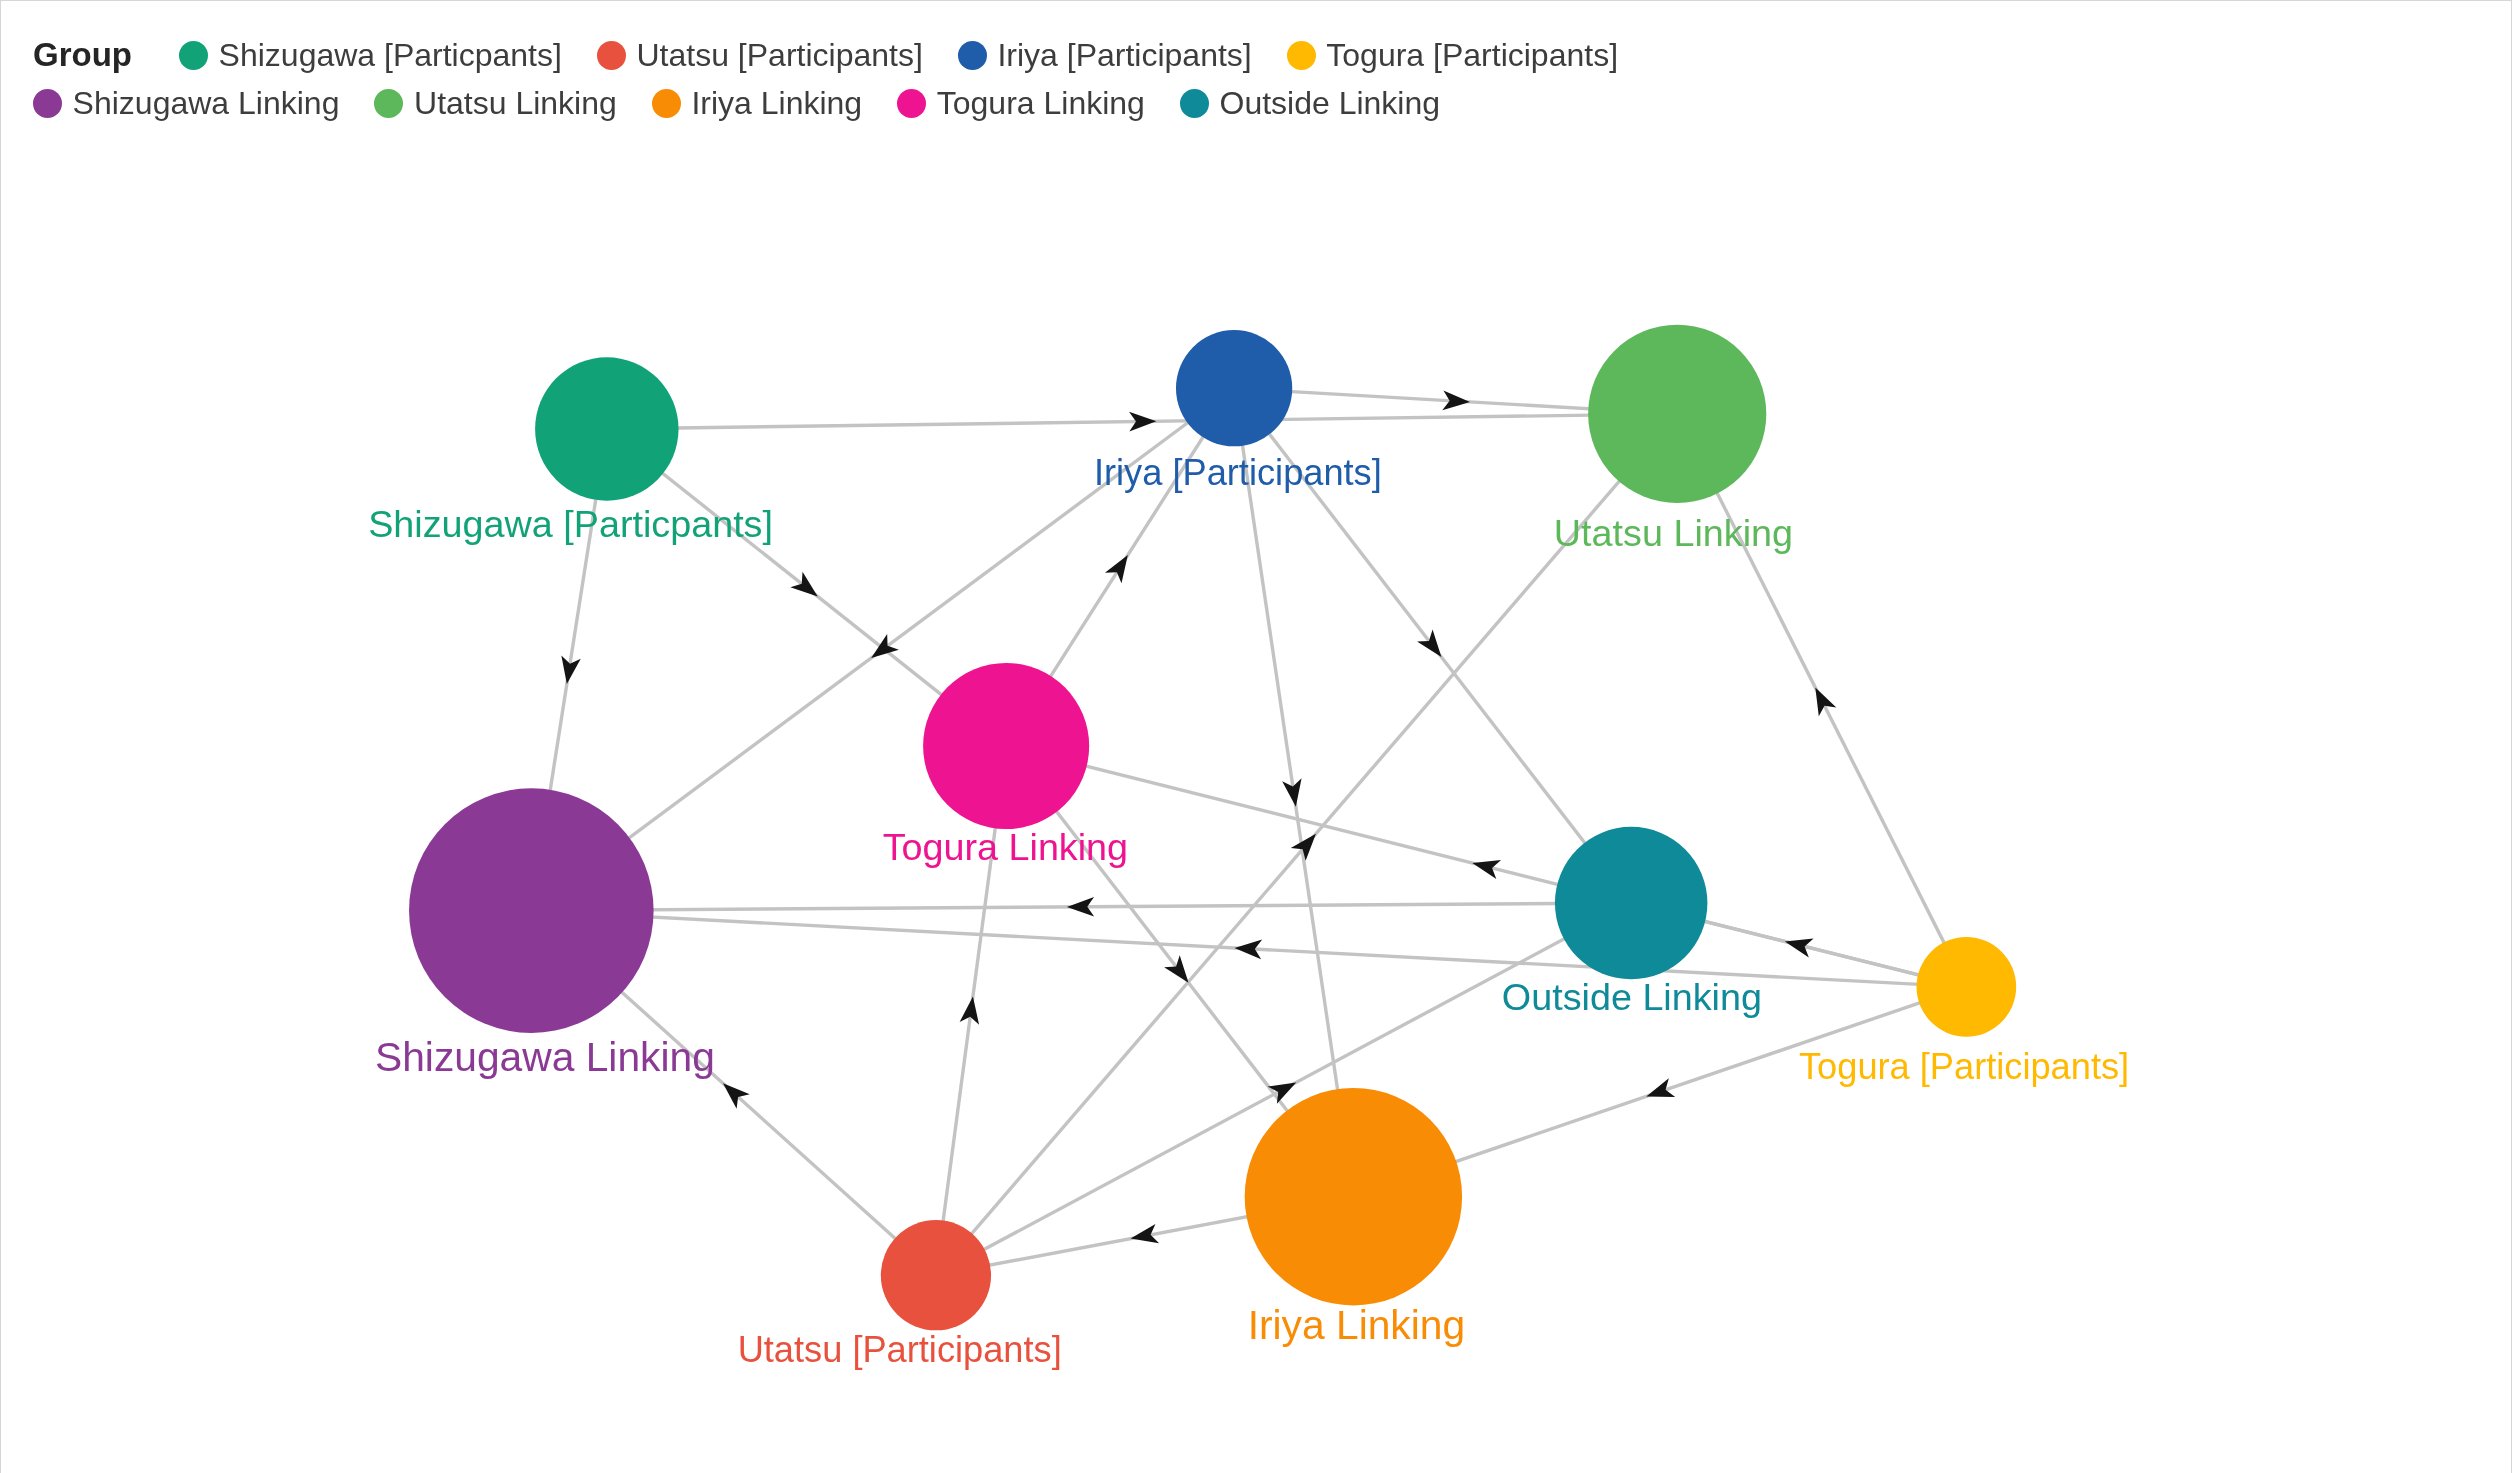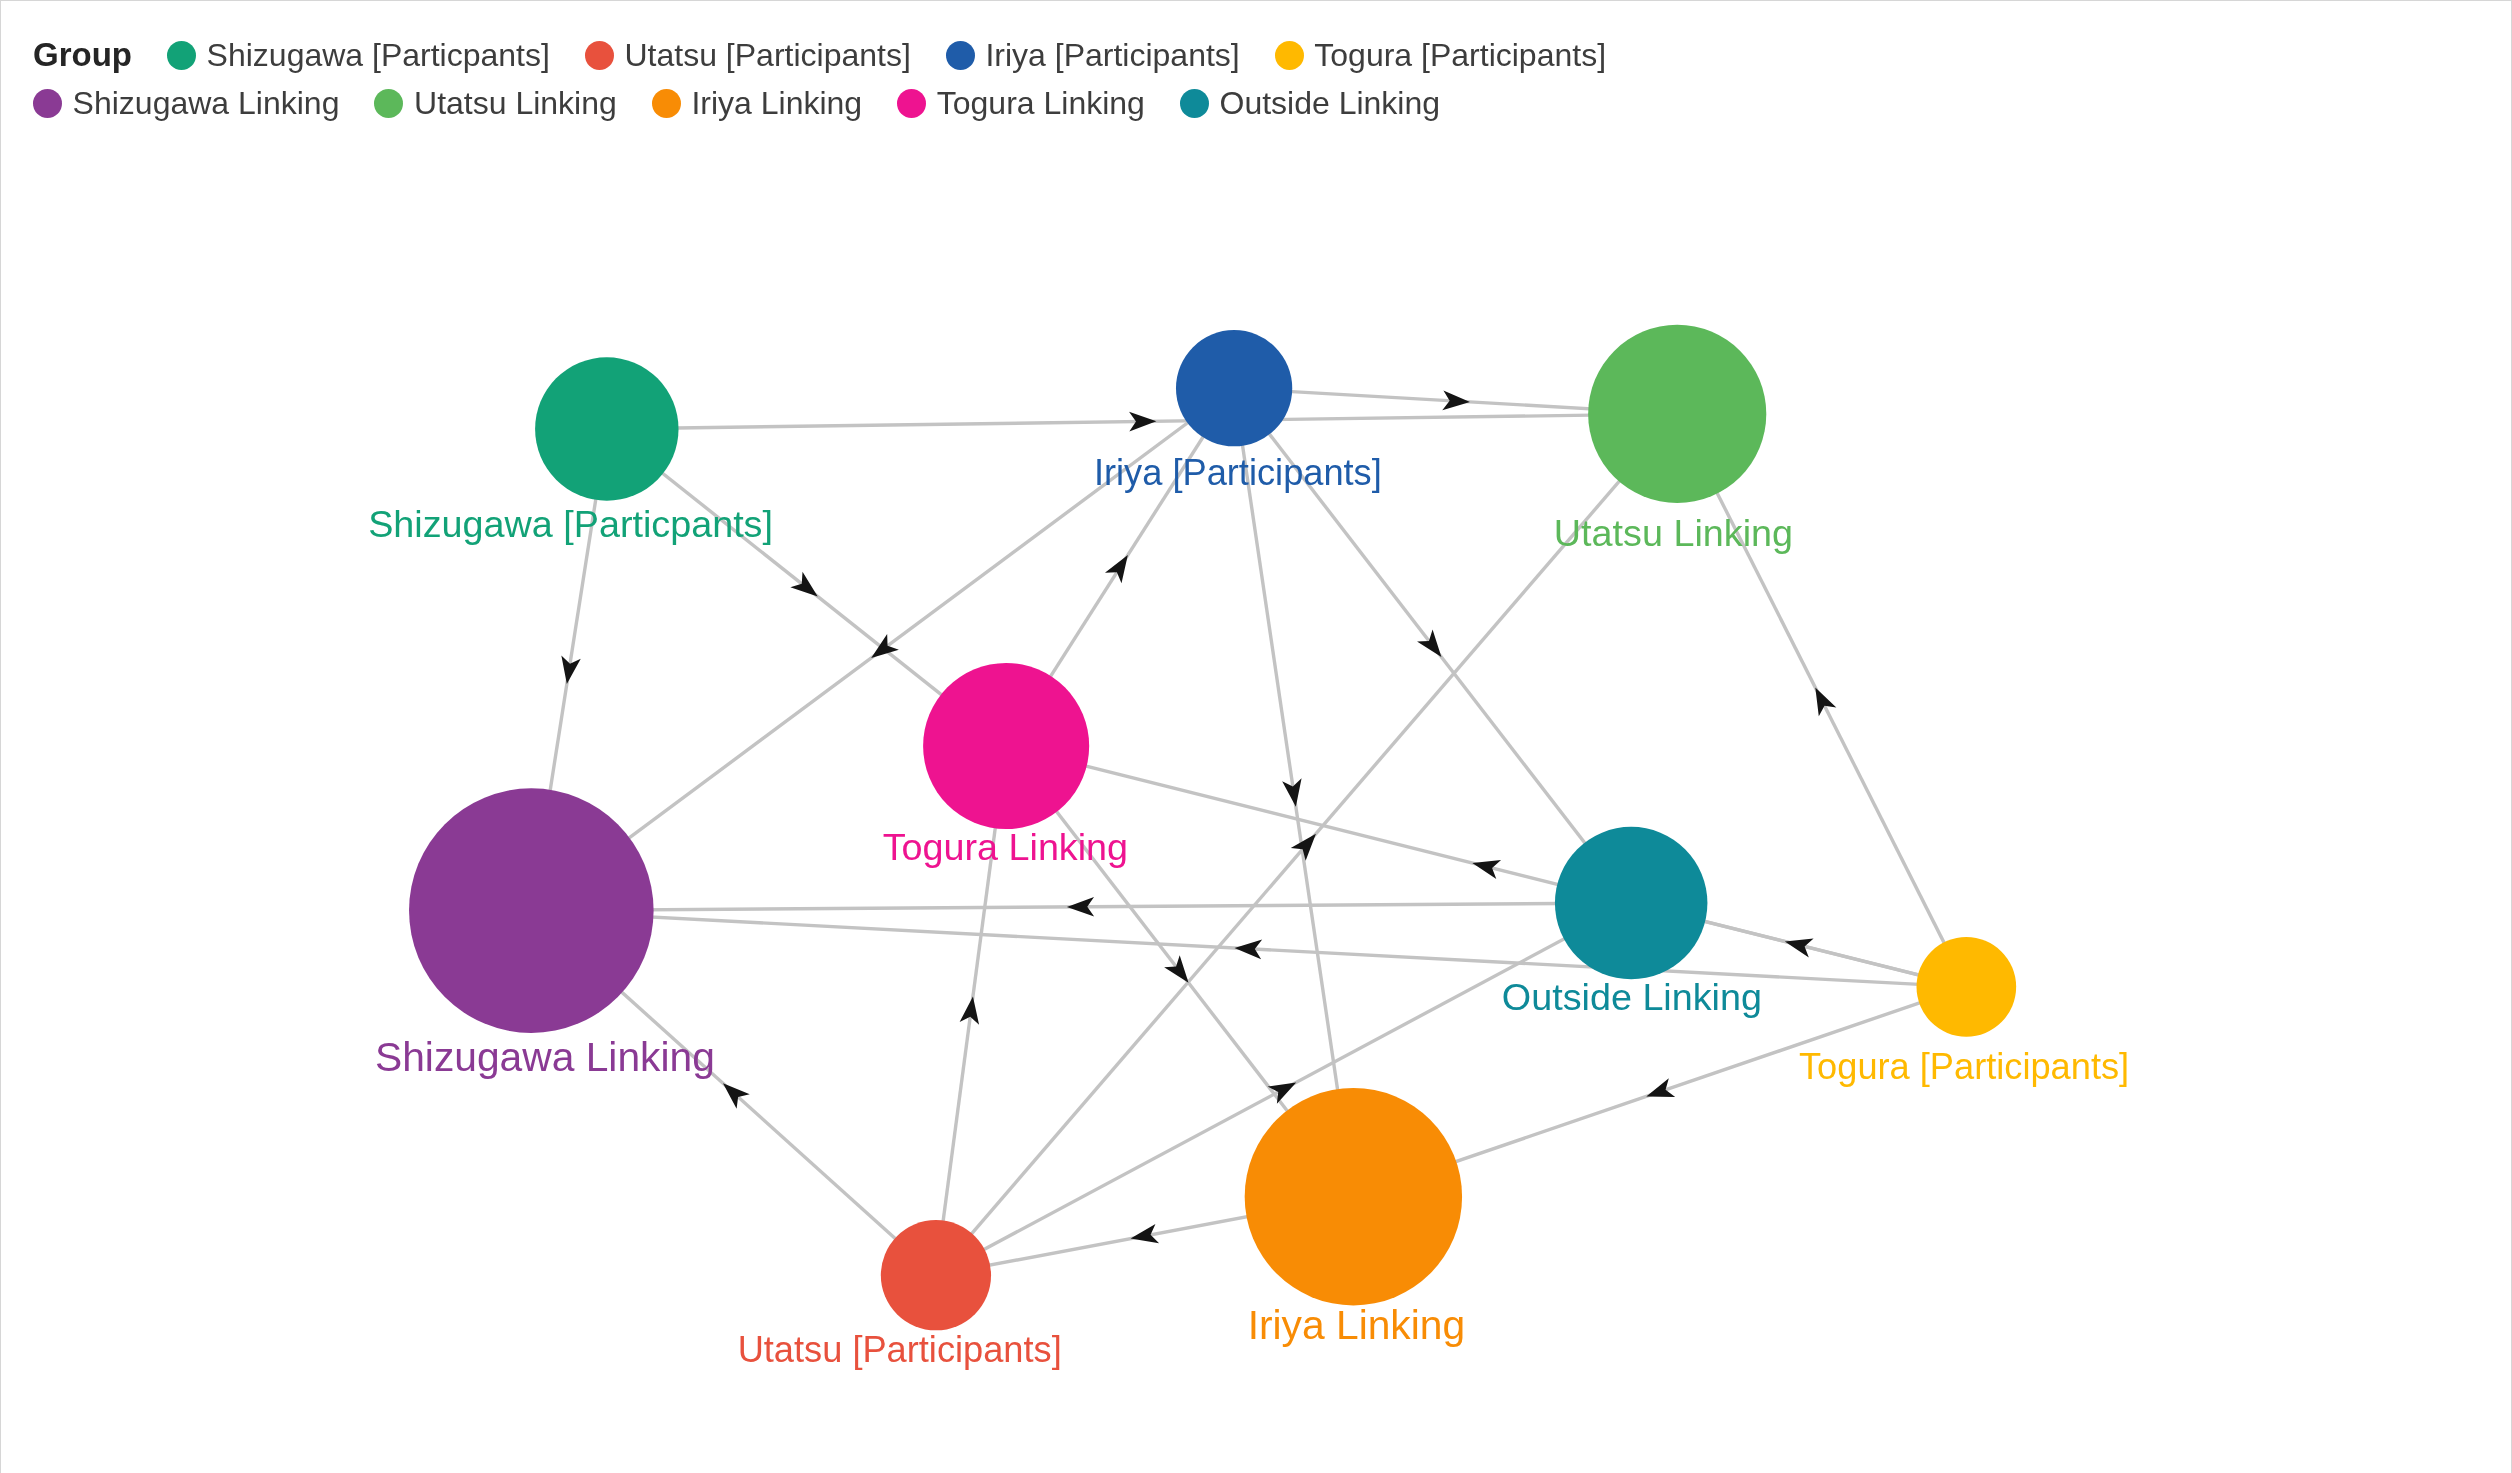--- a/index.html
+++ b/index.html
@@ -13,21 +13,21 @@
     overflow:hidden;
   }
   #graph{position:absolute;left:0;top:0;width:100%;height:100%;}
   .legend{
     position:absolute;left:32px;top:35px;right:30px;
     display:flex;flex-direction:column;gap:10.6px;
     z-index:5;
   }
   .legend-row{display:flex;align-items:center;gap:35px;flex-wrap:nowrap;}
   .legend-title{
-    font-weight:bold;color:#252525;font-size:33px;
+    font-weight:bold;color:#252525;font-size:33px;margin-right:12px;
   }
   .legend-item{display:flex;align-items:center;gap:10.6px;cursor:pointer;}
   .legend-dot{
     width:29px;height:29px;border-radius:50%;
     display:inline-block;flex:0 0 auto;
   }
   .legend-label{color:#3d3d3d;font-size:32px;white-space:nowrap;}
   .node-label{font-weight:400;}
 </style>
 </head>

